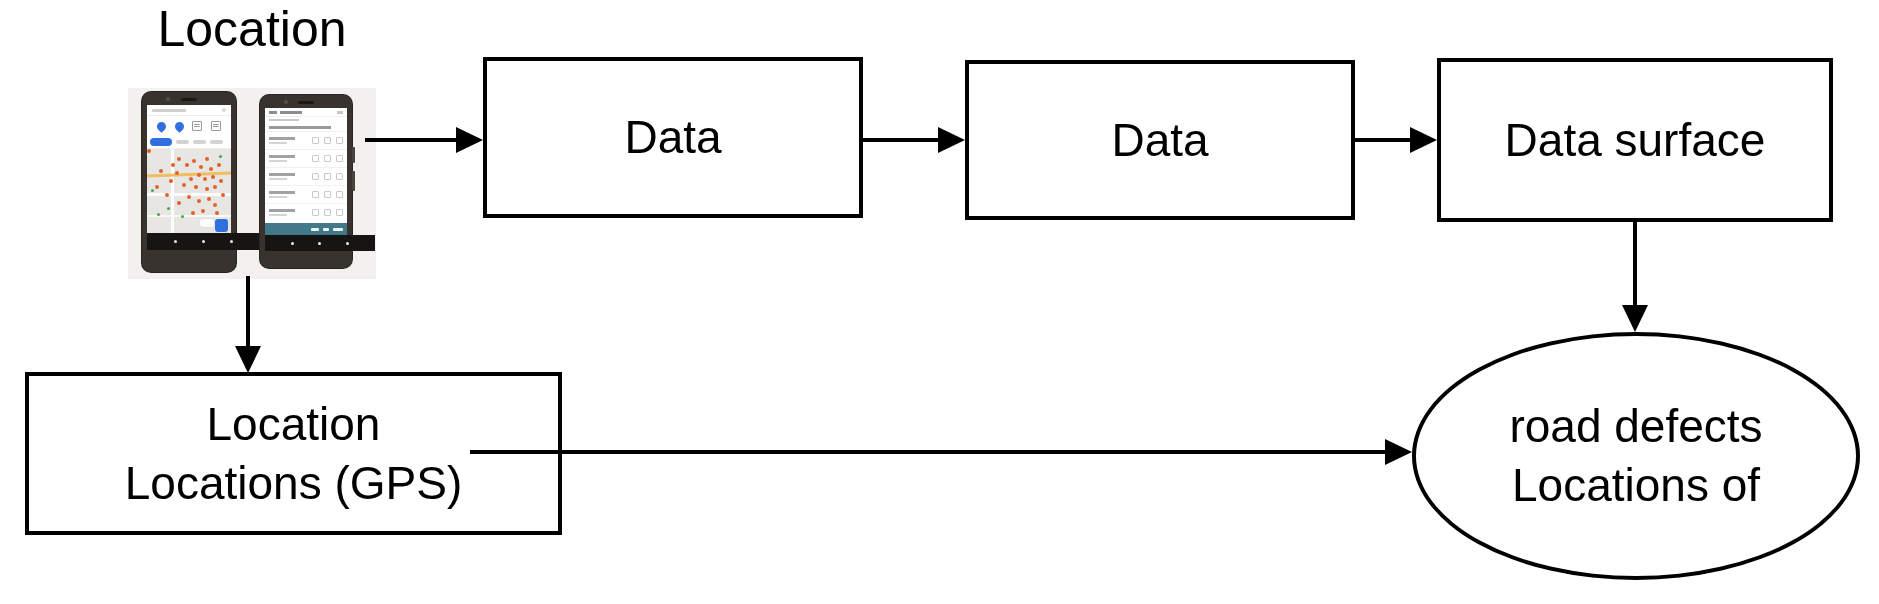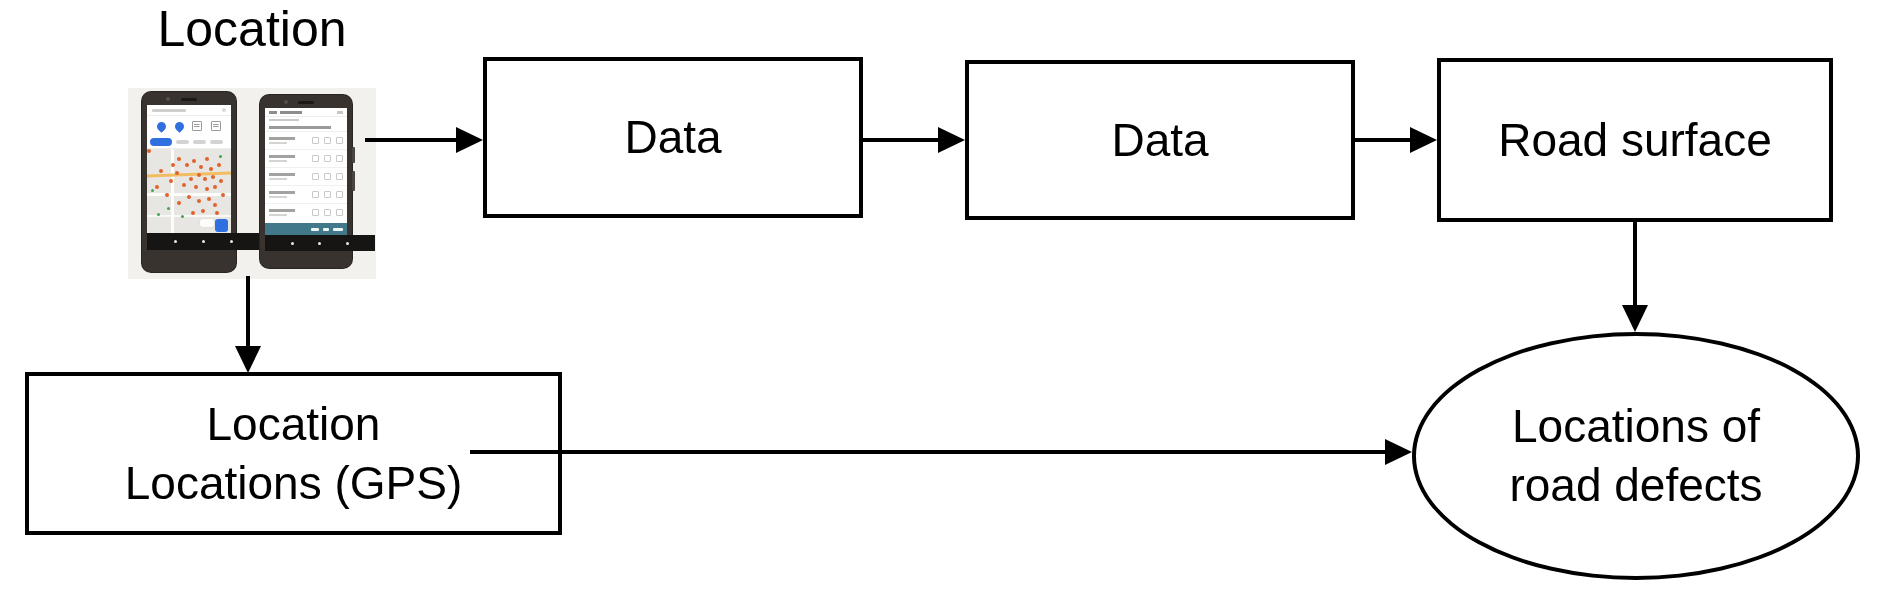--- a/index.html
+++ b/index.html
@@ -220,31 +220,31 @@
 
   <div class="node" style="left:483px;top:57px;width:380px;height:161px;">
     <span>Data</span>
   </div>
 
   <div class="node" style="left:965px;top:60px;width:390px;height:160px;">
     <span>Data</span>
   </div>
 
   <div class="node" style="left:1437px;top:58px;width:396px;height:164px;">
-    <span>Road surface</span>
+    <span>Data surface</span>
   </div>
 
   <div class="node" style="left:25px;top:372px;width:537px;height:163px;">
     <span>Location</span>
     <span>Locations (GPS)</span>
   </div>
 
   <div class="node ellipse" style="left:1412px;top:332px;width:448px;height:248px;">
+    <span>road defects</span>
     <span>Locations of</span>
-    <span>road defects</span>
   </div>
 
   <div>
     <span class="hline" style="left:365px;top:138px;width:93px;"></span>
     <span class="ah-right" style="left:456px;top:127px;"></span>
   </div>
   <div>
     <span class="hline" style="left:863px;top:138px;width:77px;"></span>
     <span class="ah-right" style="left:938px;top:127px;"></span>
   </div>

